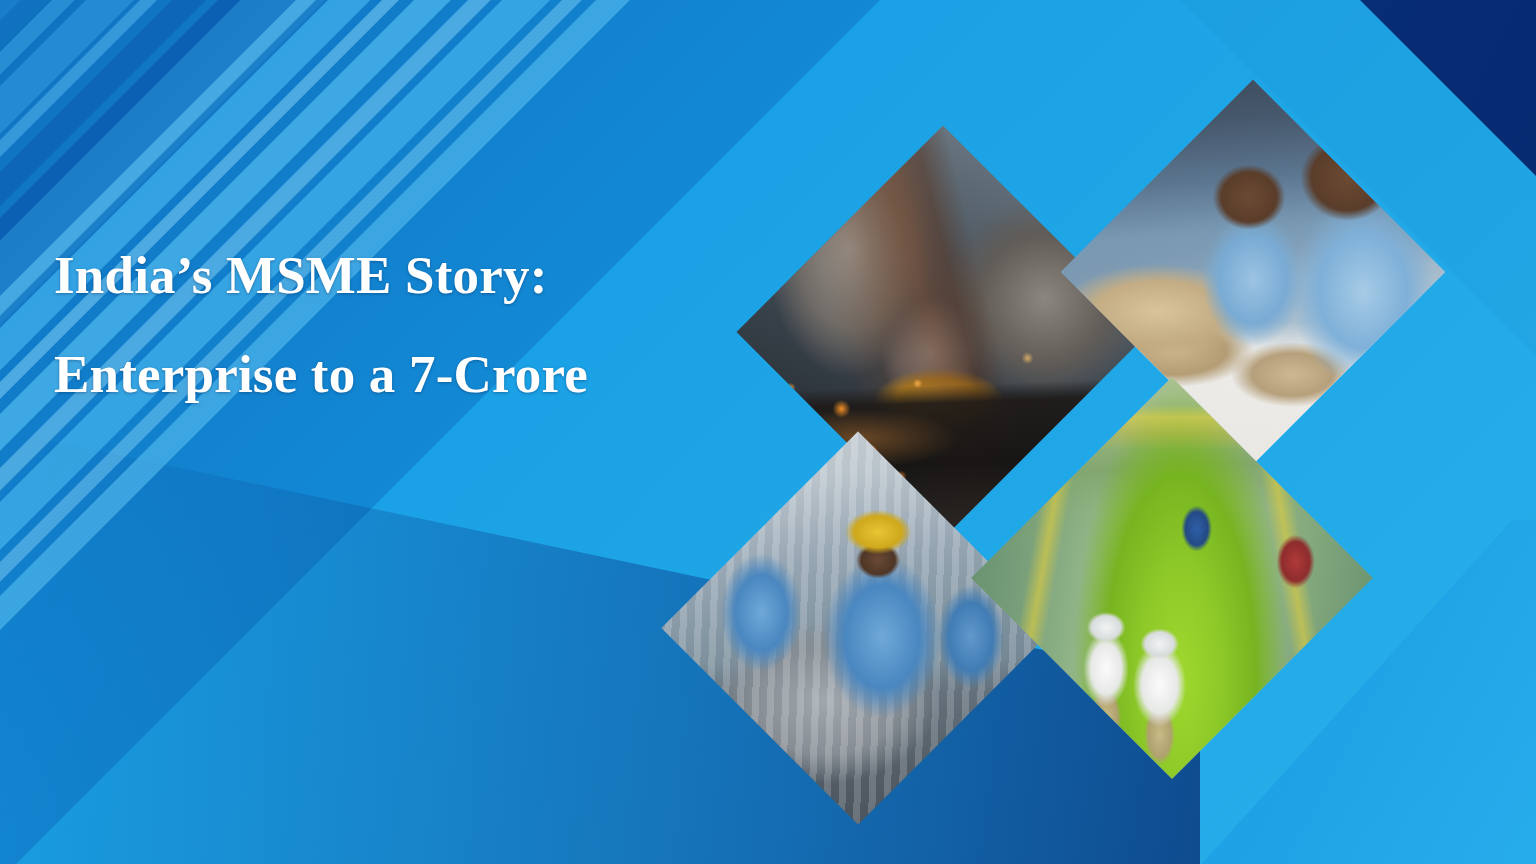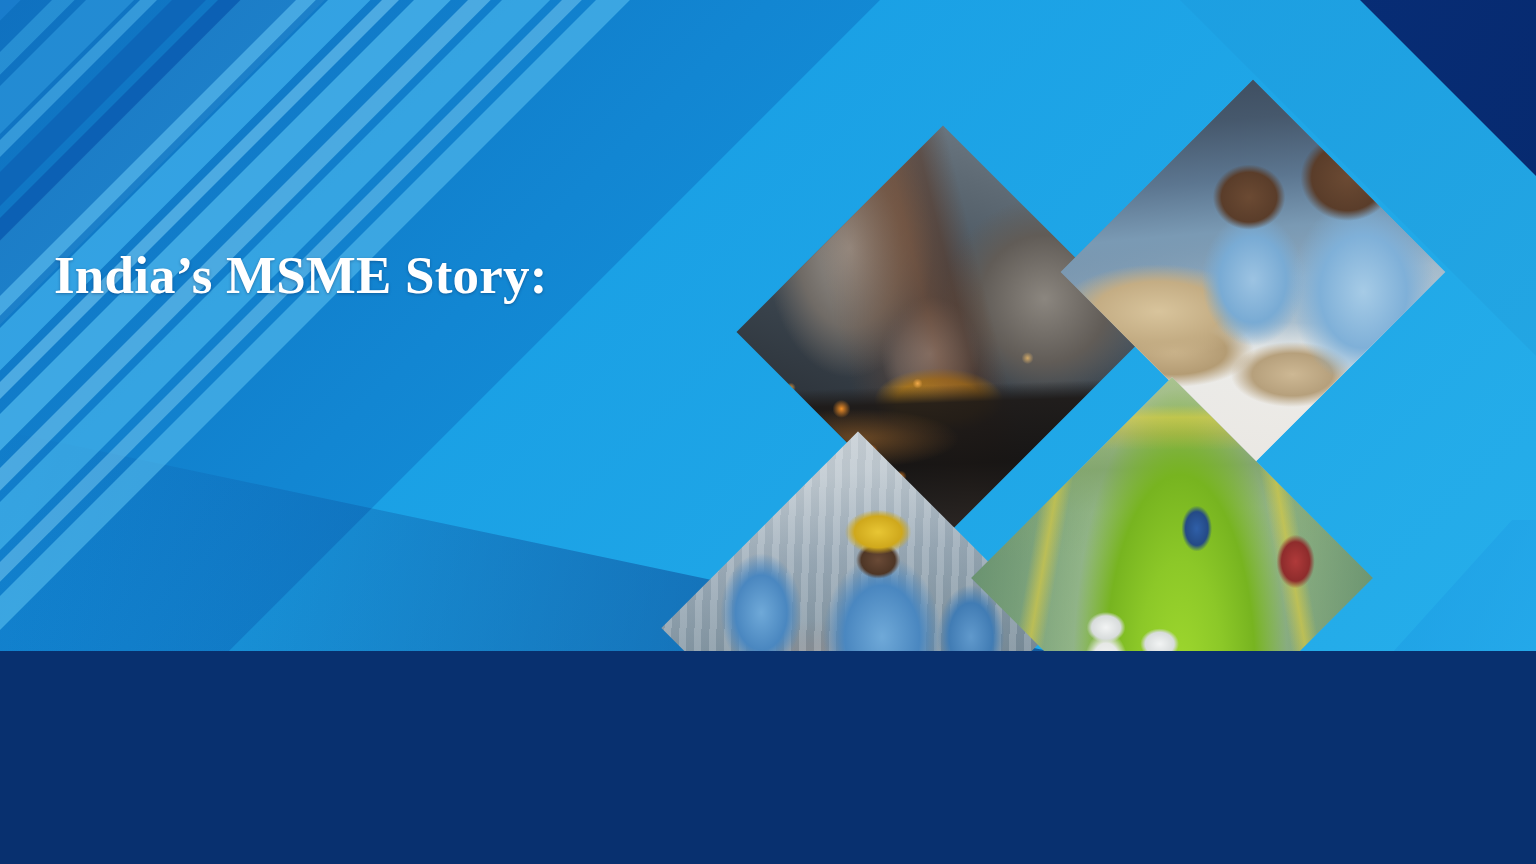--- a/index.html
+++ b/index.html
@@ -6,21 +6,21 @@
   * { margin:0; padding:0; box-sizing:border-box; }
   html, body {
     width:1536px; height:864px;
     background:#08306f;
     font-family:"Liberation Serif", serif;
     overflow:hidden;
   }
 
   #poster {
     position:relative;
-    width:1536px; height:651px;
+    width:1536px; height:864px;
     overflow:hidden;
     background:#0b47a5;
   }
 
   
   .bg-base {
     position:absolute; inset:0;
     background:
       radial-gradient(900px 700px at 6% 46%, #1173c9 0%, #0d59b4 28%, #0a47a2 58%, #093d93 100%);
   }
@@ -159,15 +159,16 @@
       <div class="diamond" aria-label="Worker wearing a yellow hard hat and blue shirt operating a hand press amid cast metal parts" style="left: 719px; top: 489px; width: 278px; height: 278px;">
         <div class="inner" style="width: 403px; height: 403px; left: -62px; top: -62px; background-image: radial-gradient(9% 6% at 55% 26%, rgb(232, 198, 52) 0%, rgb(207, 168, 28) 65%, rgba(200, 165, 25, 0) 92%), radial-gradient(6% 5% at 55% 33%, rgb(106, 74, 54) 0%, rgb(78, 54, 38) 70%, rgba(78, 54, 38, 0) 92%), radial-gradient(16% 22% at 56% 52%, rgb(111, 169, 216) 0%, rgb(74, 135, 192) 58%, rgba(70, 128, 182, 0) 92%), radial-gradient(11% 16% at 26% 46%, rgb(111, 169, 216) 0%, rgb(74, 135, 192) 58%, rgba(70, 128, 182, 0) 92%), radial-gradient(9% 14% at 78% 52%, rgb(96, 153, 204) 0%, rgb(65, 124, 180) 60%, rgba(65, 124, 180, 0) 92%), repeating-linear-gradient(92deg, rgba(180, 186, 192, 0.45) 0px, rgba(180, 186, 192, 0.45) 7px, rgba(132, 140, 148, 0.35) 7px, rgba(132, 140, 148, 0.35) 15px), radial-gradient(30% 22% at 42% 68%, rgb(176, 182, 187) 0%, rgb(135, 141, 147) 60%, rgba(130, 136, 142, 0) 92%), linear-gradient(179deg, rgba(0, 0, 0, 0) 58%, rgba(68, 78, 88, 0.55) 66%, rgba(50, 58, 68, 0.8) 86%, rgba(40, 48, 58, 0.9) 100%), linear-gradient(172deg, rgb(238, 243, 246) 0%, rgb(214, 225, 232) 16%, rgb(159, 179, 194) 34%, rgb(119, 144, 159) 54%, rgb(90, 113, 127) 74%, rgb(69, 89, 106) 100%);"></div>
       </div>
       <div class="diamond" aria-label="Wide modern factory floor with bright green epoxy aisle and engineers in white hard hats" style="left: 1030px; top: 436px; width: 284px; height: 284px;">
         <div class="inner" style="width: 412px; height: 412px; left: -64px; top: -64px; background-image: radial-gradient(5% 4% at 47% 66%, rgb(242, 244, 244) 0%, rgb(216, 220, 220) 70%, rgba(216, 220, 220, 0) 94%), radial-gradient(5% 4% at 34% 62%, rgb(242, 244, 244) 0%, rgb(216, 220, 220) 70%, rgba(216, 220, 220, 0) 94%), radial-gradient(7% 11% at 47% 76%, rgb(251, 251, 251) 0%, rgb(230, 232, 230) 62%, rgba(230, 232, 230, 0) 92%), radial-gradient(6% 10% at 34% 72%, rgb(251, 251, 251) 0%, rgb(230, 232, 230) 62%, rgba(230, 232, 230, 0) 92%), radial-gradient(4% 8% at 47% 88%, rgb(201, 187, 134) 0%, rgb(176, 161, 112) 68%, rgba(176, 161, 112, 0) 93%), radial-gradient(4% 8% at 34% 84%, rgb(201, 187, 134) 0%, rgb(176, 161, 112) 68%, rgba(176, 161, 112, 0) 93%), radial-gradient(5% 7% at 80% 46%, rgb(176, 58, 58) 0%, rgb(142, 44, 44) 68%, rgba(142, 44, 44, 0) 93%), radial-gradient(4% 6% at 56% 38%, rgb(47, 95, 168) 0%, rgb(36, 74, 134) 68%, rgba(36, 74, 134, 0) 93%), linear-gradient(rgba(0, 0, 0, 0) 8%, rgba(232, 210, 60, 0.55) 11%, rgba(214, 190, 50, 0.35) 15%, rgba(0, 0, 0, 0) 19%), linear-gradient(100deg, rgba(0, 0, 0, 0) 0%, rgba(0, 0, 0, 0) 20%, rgba(226, 206, 60, 0.6) 23%, rgba(0, 0, 0, 0) 26%), linear-gradient(80deg, rgba(0, 0, 0, 0) 0%, rgba(0, 0, 0, 0) 72%, rgba(226, 206, 60, 0.6) 75%, rgba(0, 0, 0, 0) 78%), radial-gradient(26% 70% at 52% 74%, rgb(159, 216, 46) 0%, rgb(140, 200, 40) 40%, rgb(119, 180, 32) 70%, rgba(110, 168, 28, 0.35) 100%), linear-gradient(178deg, rgb(207, 214, 210) 0%, rgb(182, 194, 188) 12%, rgb(143, 166, 156) 24%, rgba(140, 165, 155, 0.2) 34%, rgba(255, 255, 255, 0) 44%), linear-gradient(96deg, rgb(93, 126, 150) 0%, rgb(123, 152, 170) 16%, rgb(169, 191, 196) 32%, rgb(205, 216, 208) 50%, rgb(166, 188, 190) 70%, rgb(123, 152, 168) 88%, rgb(95, 128, 149) 100%);"></div>
       </div>
     </div>
 
   <div class="title-block">
     <span class="title-line">India’s MSME Story:</span>
+    <span class="title-line">Enterprise to a 7-Crore</span>
   </div>
 
 </div>
 
 </body></html>

